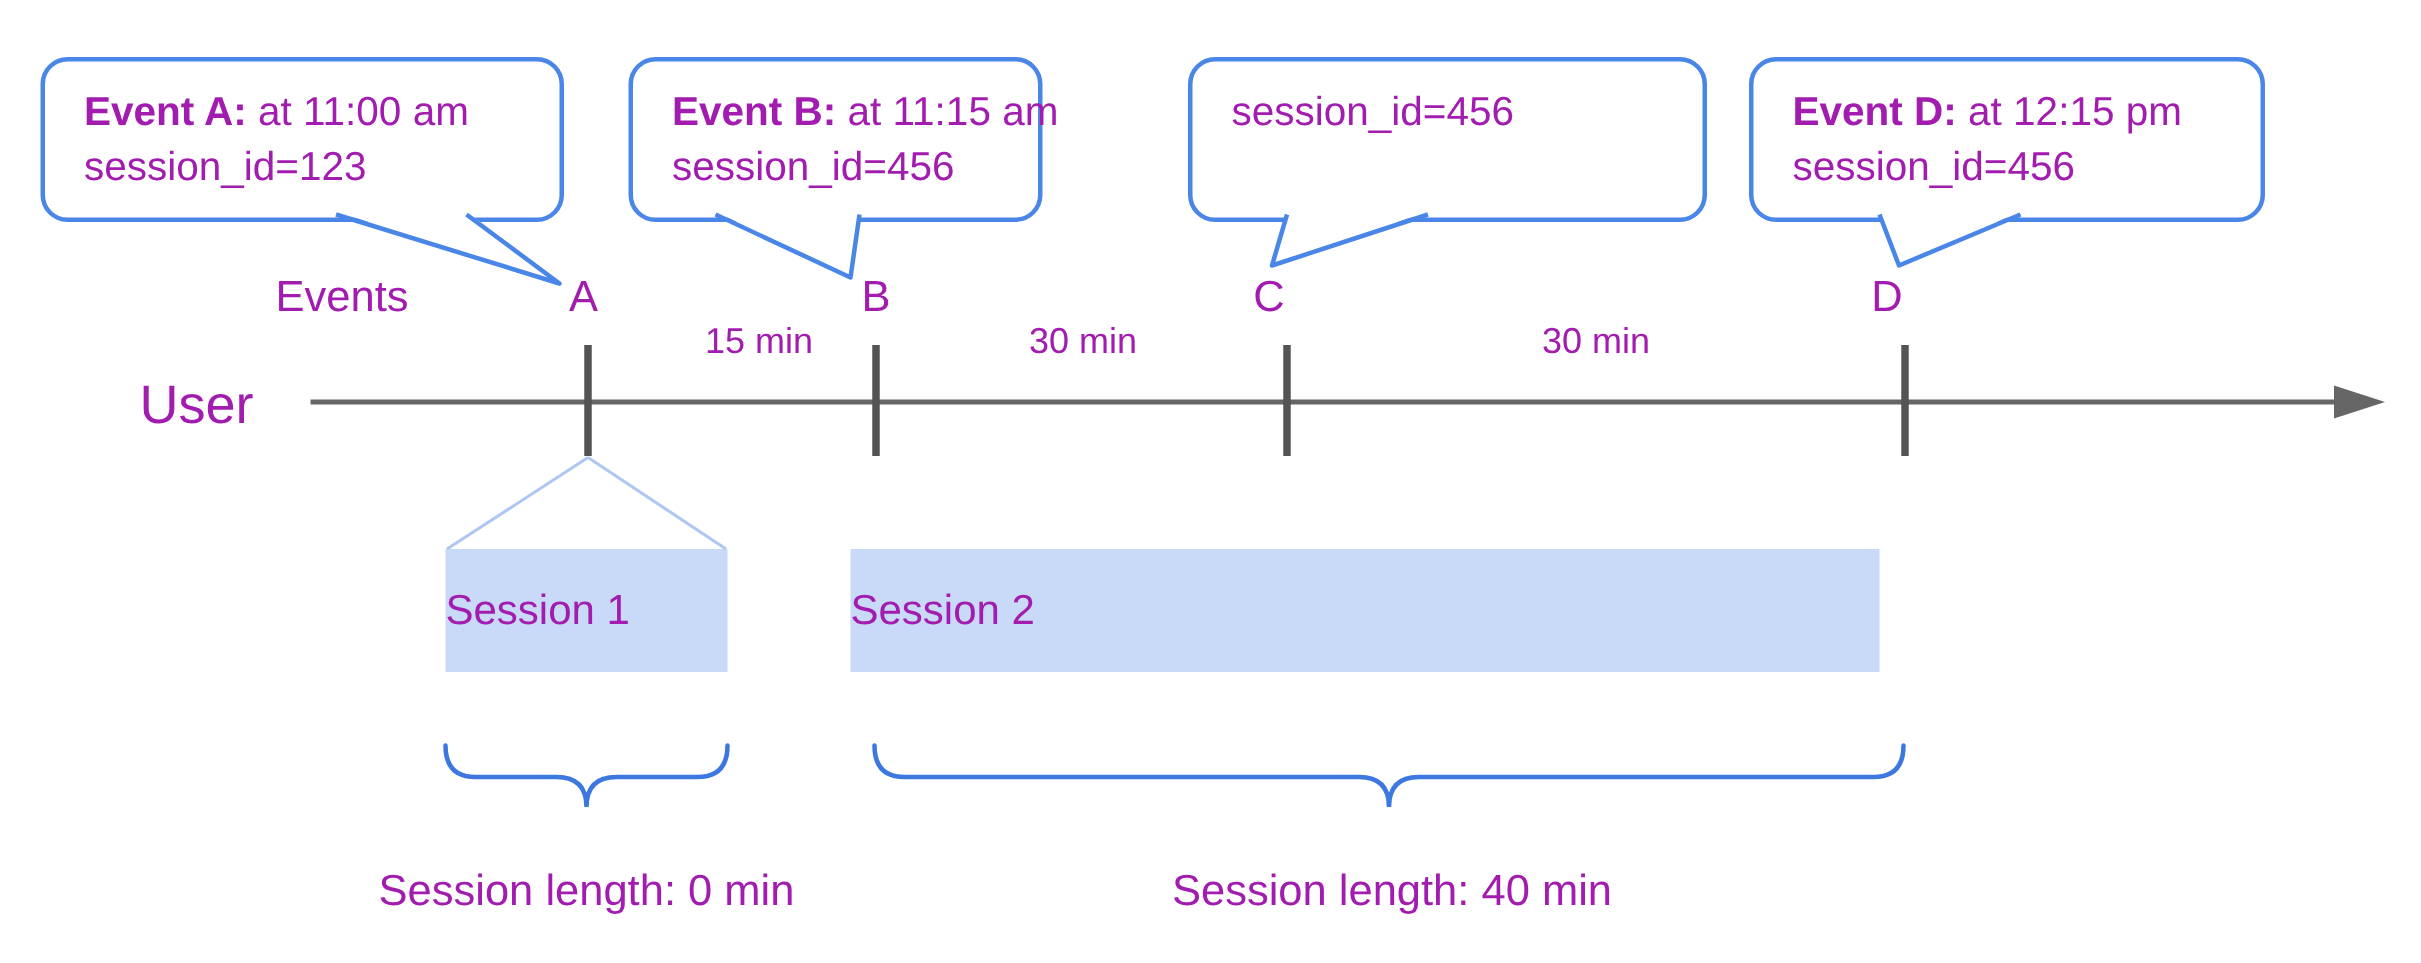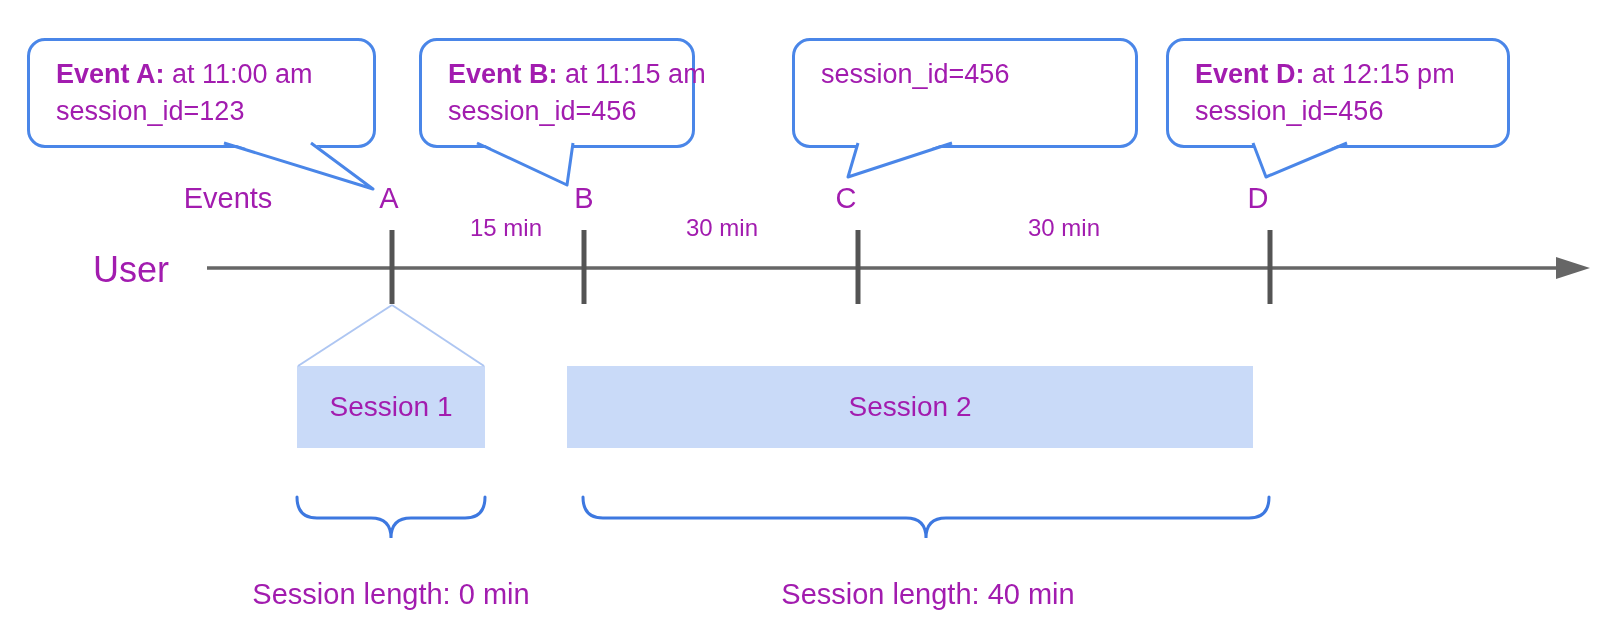--- a/index.html
+++ b/index.html
@@ -48,21 +48,21 @@
   .interval-3 { left: 1064px; }
 
   
   .session-bar {
     position: absolute;
     top: 366px;
     height: 82px;
     background: #c9daf8;
     display: flex;
     align-items: center;
-    justify-content: center;
+    justify-content: flex-start;
     font-size: 28px;
     z-index: 1;
   }
   .session-1 { left: 297px; width: 188px; }
   .session-2 { left: 567px; width: 686px; }
 
   .session-length { top: 578px; transform: translateX(-50%); font-size: 29px; }
   .session-length-1 { left: 391px; }
   .session-length-2 { left: 928px; }
 

